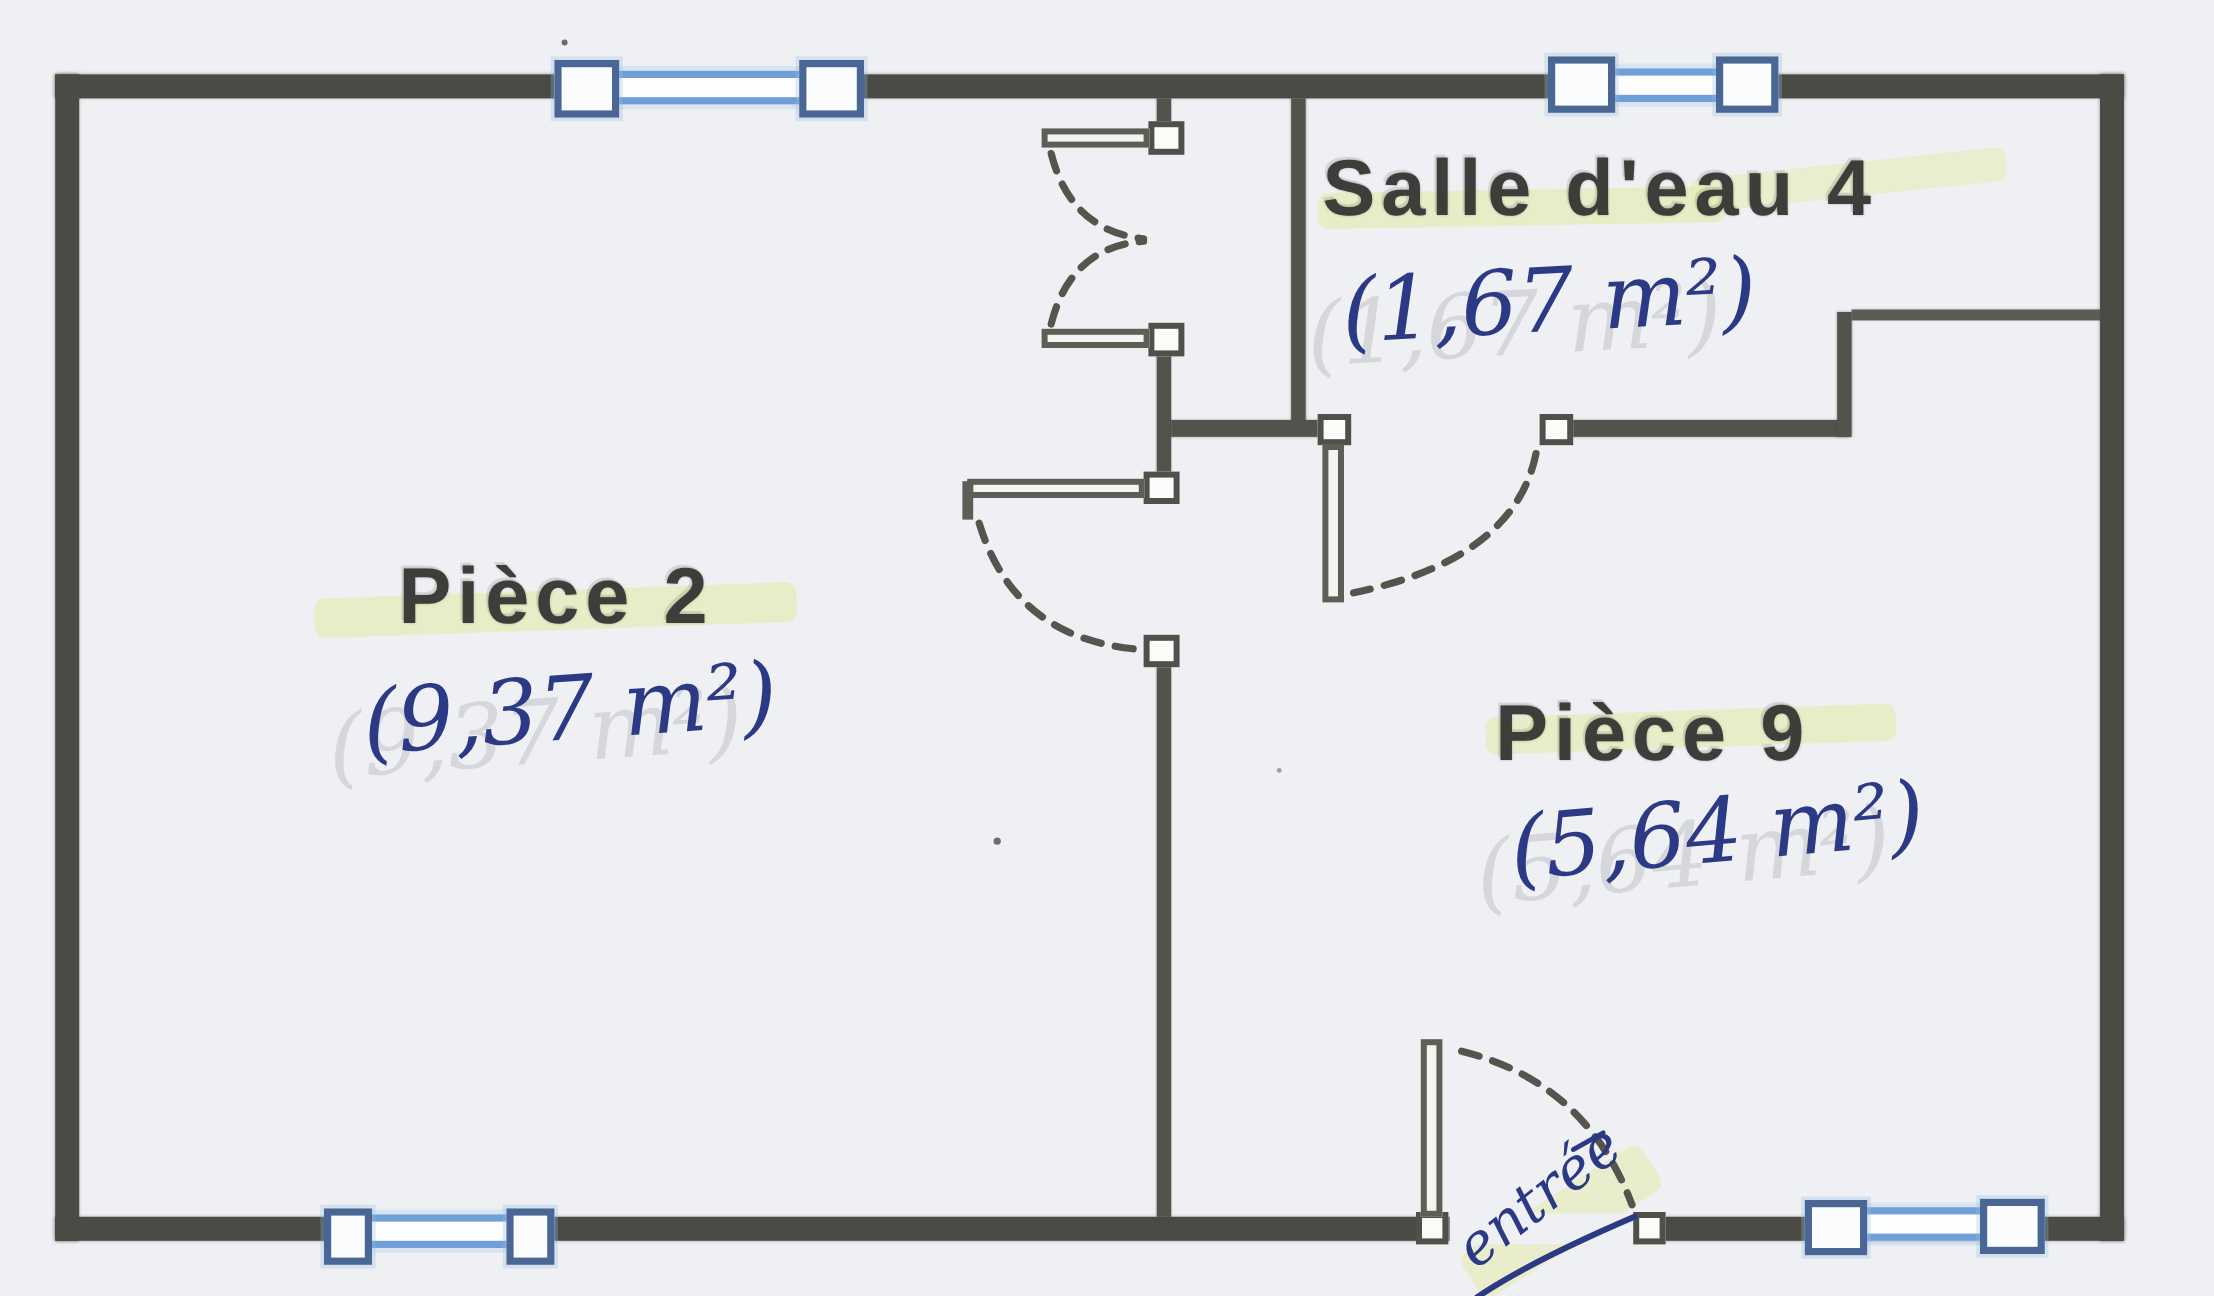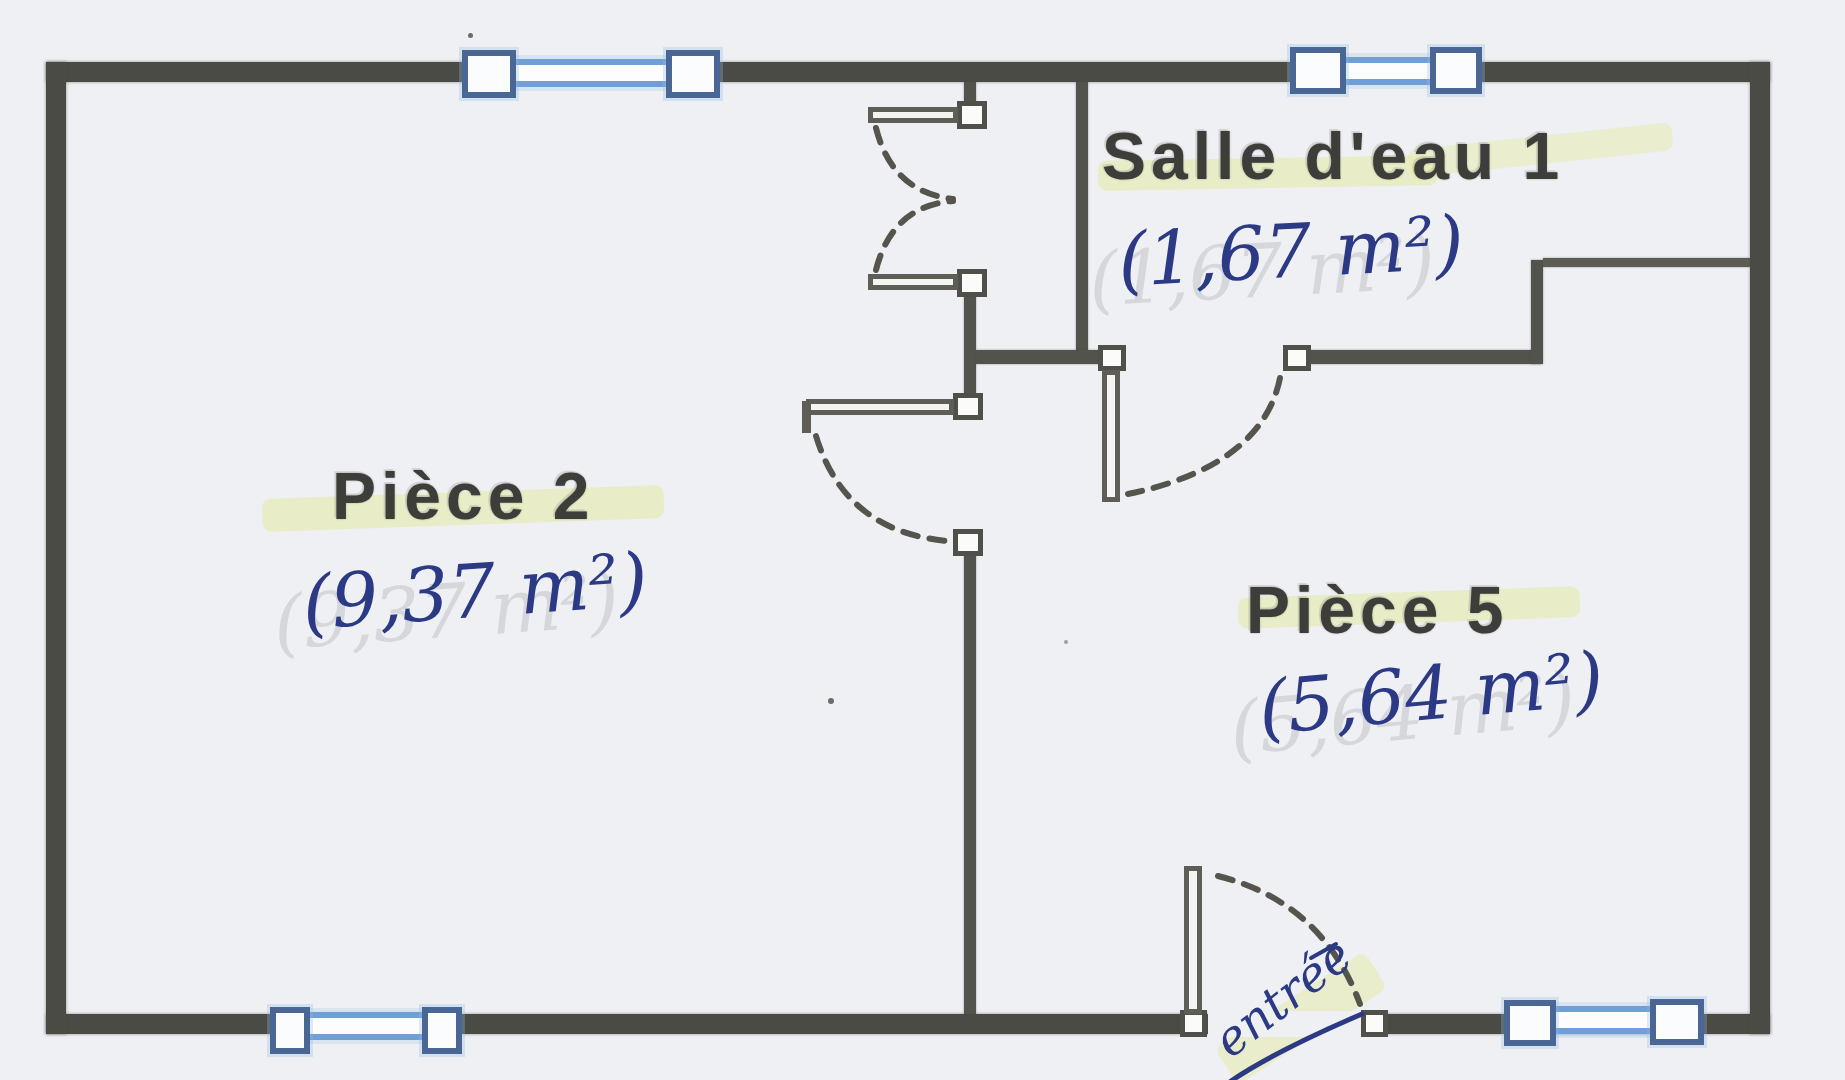--- a/index.html
+++ b/index.html
@@ -91,23 +91,23 @@
       <path d="M 816 436 Q 845 532 948 541"></path>
       <path d="M 1280 378 Q 1262 466 1128 494"></path>
       <path d="M 1218 876 Q 1322 902 1360 1004"></path>
     </g>
     <g fill="none" stroke="#2c3a85" stroke-linecap="round">
       <path stroke-width="5" d="M 1231 1081 C 1268 1056 1320 1032 1362 1014"></path>
       <path stroke-width="4" d="M 1311 958 L 1336 944"></path>
     </g>
   </svg>
 
-  <div class="room-label" style="left:1102px;top:118px;">Salle d'eau 1</div>
+  <div class="room-label" style="left:1102px;top:118px;">Salle d'eau 4</div>
   <div class="room-label" style="left:296px;top:458px;margin-left:36px;">Pièce 2</div>
-  <div class="room-label" style="left:1246px;top:572px;">Pièce 5</div>
+  <div class="room-label" style="left:1246px;top:572px;">Pièce 9</div>
 
   <div class="hand" style="left:1118px;top:208px;transform:rotate(-3deg);">(1,67 m²)</div>
   <div class="hand" style="left:302px;top:548px;transform:rotate(-4deg);">(9,37 m²)</div>
   <div class="hand" style="left:1258px;top:650px;transform:rotate(-5deg);">(5,64 m²)</div>
   <div class="hand hand-small" style="left:1220px;top:1018px;transform:rotate(-38deg);transform-origin:0 50%;">entrée</div>
 
   <div class="speck" style="left:468px;top:33px;width:5px;height:5px;"></div>
   <div class="speck" style="left:828px;top:698px;width:6px;height:6px;"></div>
   <div class="speck" style="left:1064px;top:640px;width:4px;height:4px;opacity:.5;"></div>
 </div>

